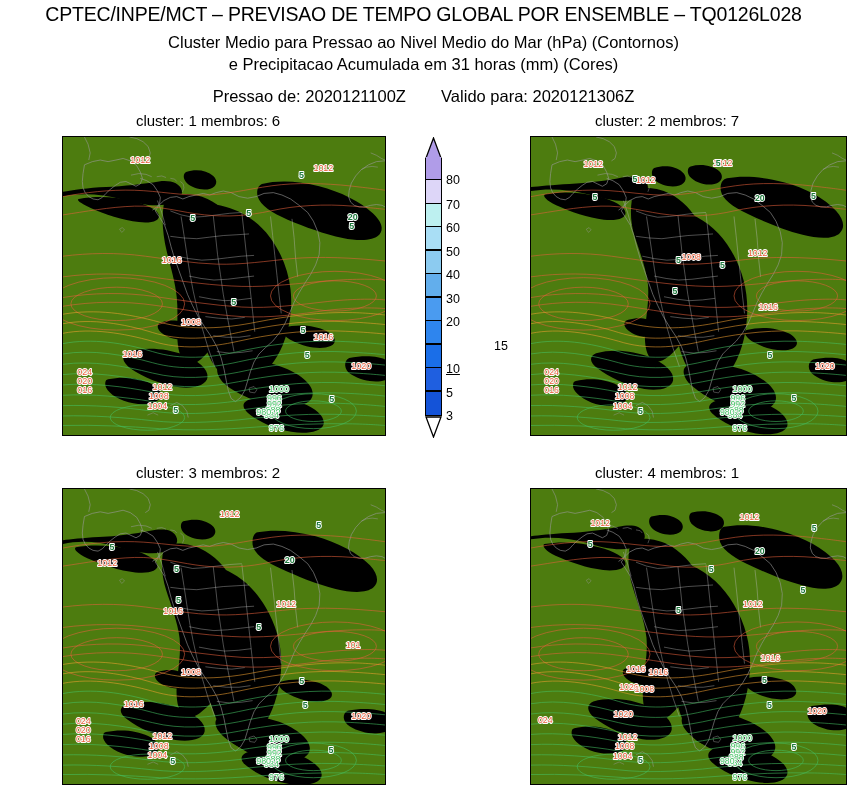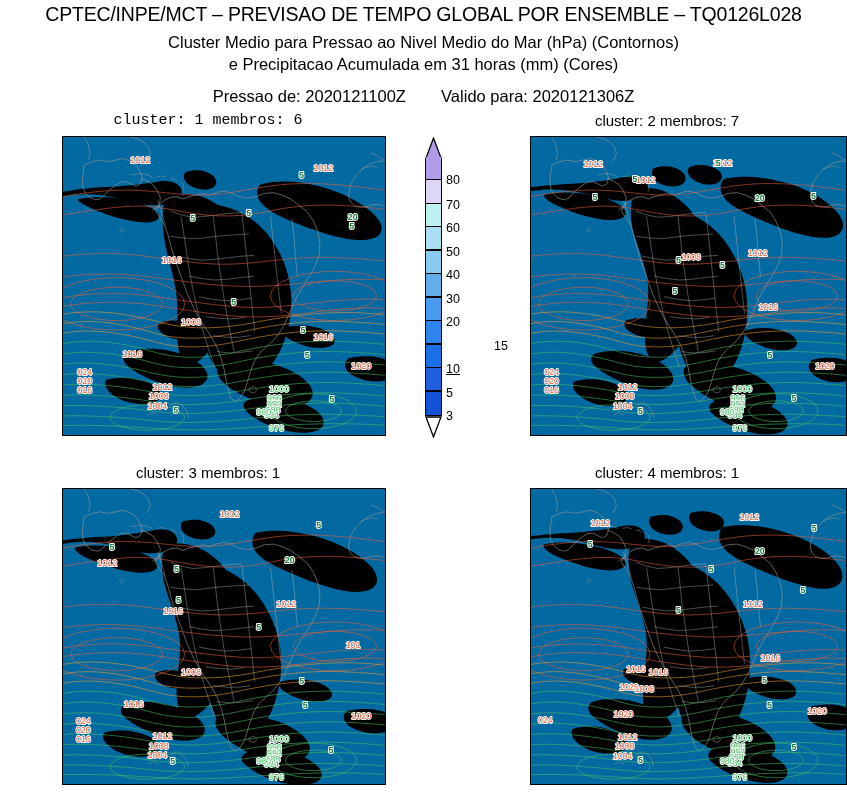--- a/index.html
+++ b/index.html
@@ -10,21 +10,21 @@
   }
   .hdr{position:absolute;left:0;right:0;text-align:center;white-space:nowrap;}
   #title-main{top:3px;font-size:19.5px;letter-spacing:-0.2px;}
   #title-sub1{top:33px;font-size:16.5px;}
   #title-sub2{top:55px;font-size:16.5px;}
   #forecast-line{top:87px;font-size:16.5px;}
   .fc-gap{display:inline-block;width:26px;}
 
   .panel-title{position:absolute;font-size:15px;white-space:nowrap;text-align:center;}
 
-  .panel{position:absolute;border:1.6px solid #000;background:#0369a1;overflow:hidden;box-sizing:border-box;}
+  .panel{position:absolute;border:1.6px solid #000;background:#4d7c0f;overflow:hidden;box-sizing:border-box;}
   .plot{position:absolute;inset:0;overflow:hidden;}
   .plot svg{position:absolute;left:0;top:0;width:100%;height:100%;display:block;}
 
   
   #colorbar{position:absolute;left:425px;top:137px;width:17px;height:300px;}
   #cb-body{position:absolute;left:0;top:21px;width:17px;height:258px;border:1.4px solid #000;box-sizing:border-box;}
   .cb-seg{position:absolute;left:0;width:100%;}
   .cb-line{position:absolute;left:0;width:100%;height:1.4px;background:#000;}
   .cb-lab{position:absolute;left:21px;transform:translateY(-50%);font-size:12.5px;white-space:nowrap;}
   #cb-cap-top,#cb-cap-bot{position:absolute;left:0;width:17px;height:22px;}
@@ -41,23 +41,23 @@
 
 <div class="hdr" id="title-main">CPTEC/INPE/MCT – PREVISAO DE TEMPO GLOBAL POR ENSEMBLE – TQ0126L028</div>
 <div class="hdr" id="title-sub1">Cluster Medio para Pressao ao Nivel Medio do Mar (hPa) (Contornos)</div>
 <div class="hdr" id="title-sub2">e Precipitacao Acumulada em 31 horas (mm) (Cores)</div>
 <div class="hdr" id="forecast-line">
   <span>Pressao de: 2020121100Z</span>
   <span class="fc-gap"></span>
   <span>Valido para: 2020121306Z</span>
 </div>
 
-<div class="panel-title" style="left:28px;top:112px;width:360px;font-family:Liberation Mono, monospace;">cluster: 1   membros: 6</div>
+<div class="panel-title" style="left:28px;top:112px;width:360px;">cluster: 1   membros: 6</div>
 <div class="panel-title" style="left:487px;top:112px;width:360px;">cluster: 2   membros: 7</div>
-<div class="panel-title" style="left:28px;top:464px;width:360px;">cluster: 3   membros: 1</div>
+<div class="panel-title" style="left:28px;top:464px;width:360px;">cluster: 3   membros: 2</div>
 <div class="panel-title" style="left:487px;top:464px;width:360px;">cluster: 4   membros: 1</div>
 
 <svg width="0" height="0" style="position:absolute" aria-hidden="true">
 <defs>
 
   <g id="coast">
 
     <path d="M258 186 L268 172 L282 160 L300 152 L318 150 L335 156 L352 150 L372 146
              L392 142 L410 146 L428 140 L448 136 L470 140 L492 150 L516 154 L540 150
              L562 142 L588 140 L612 146 L636 156 L660 172 L684 190 L700 212 L712 238

